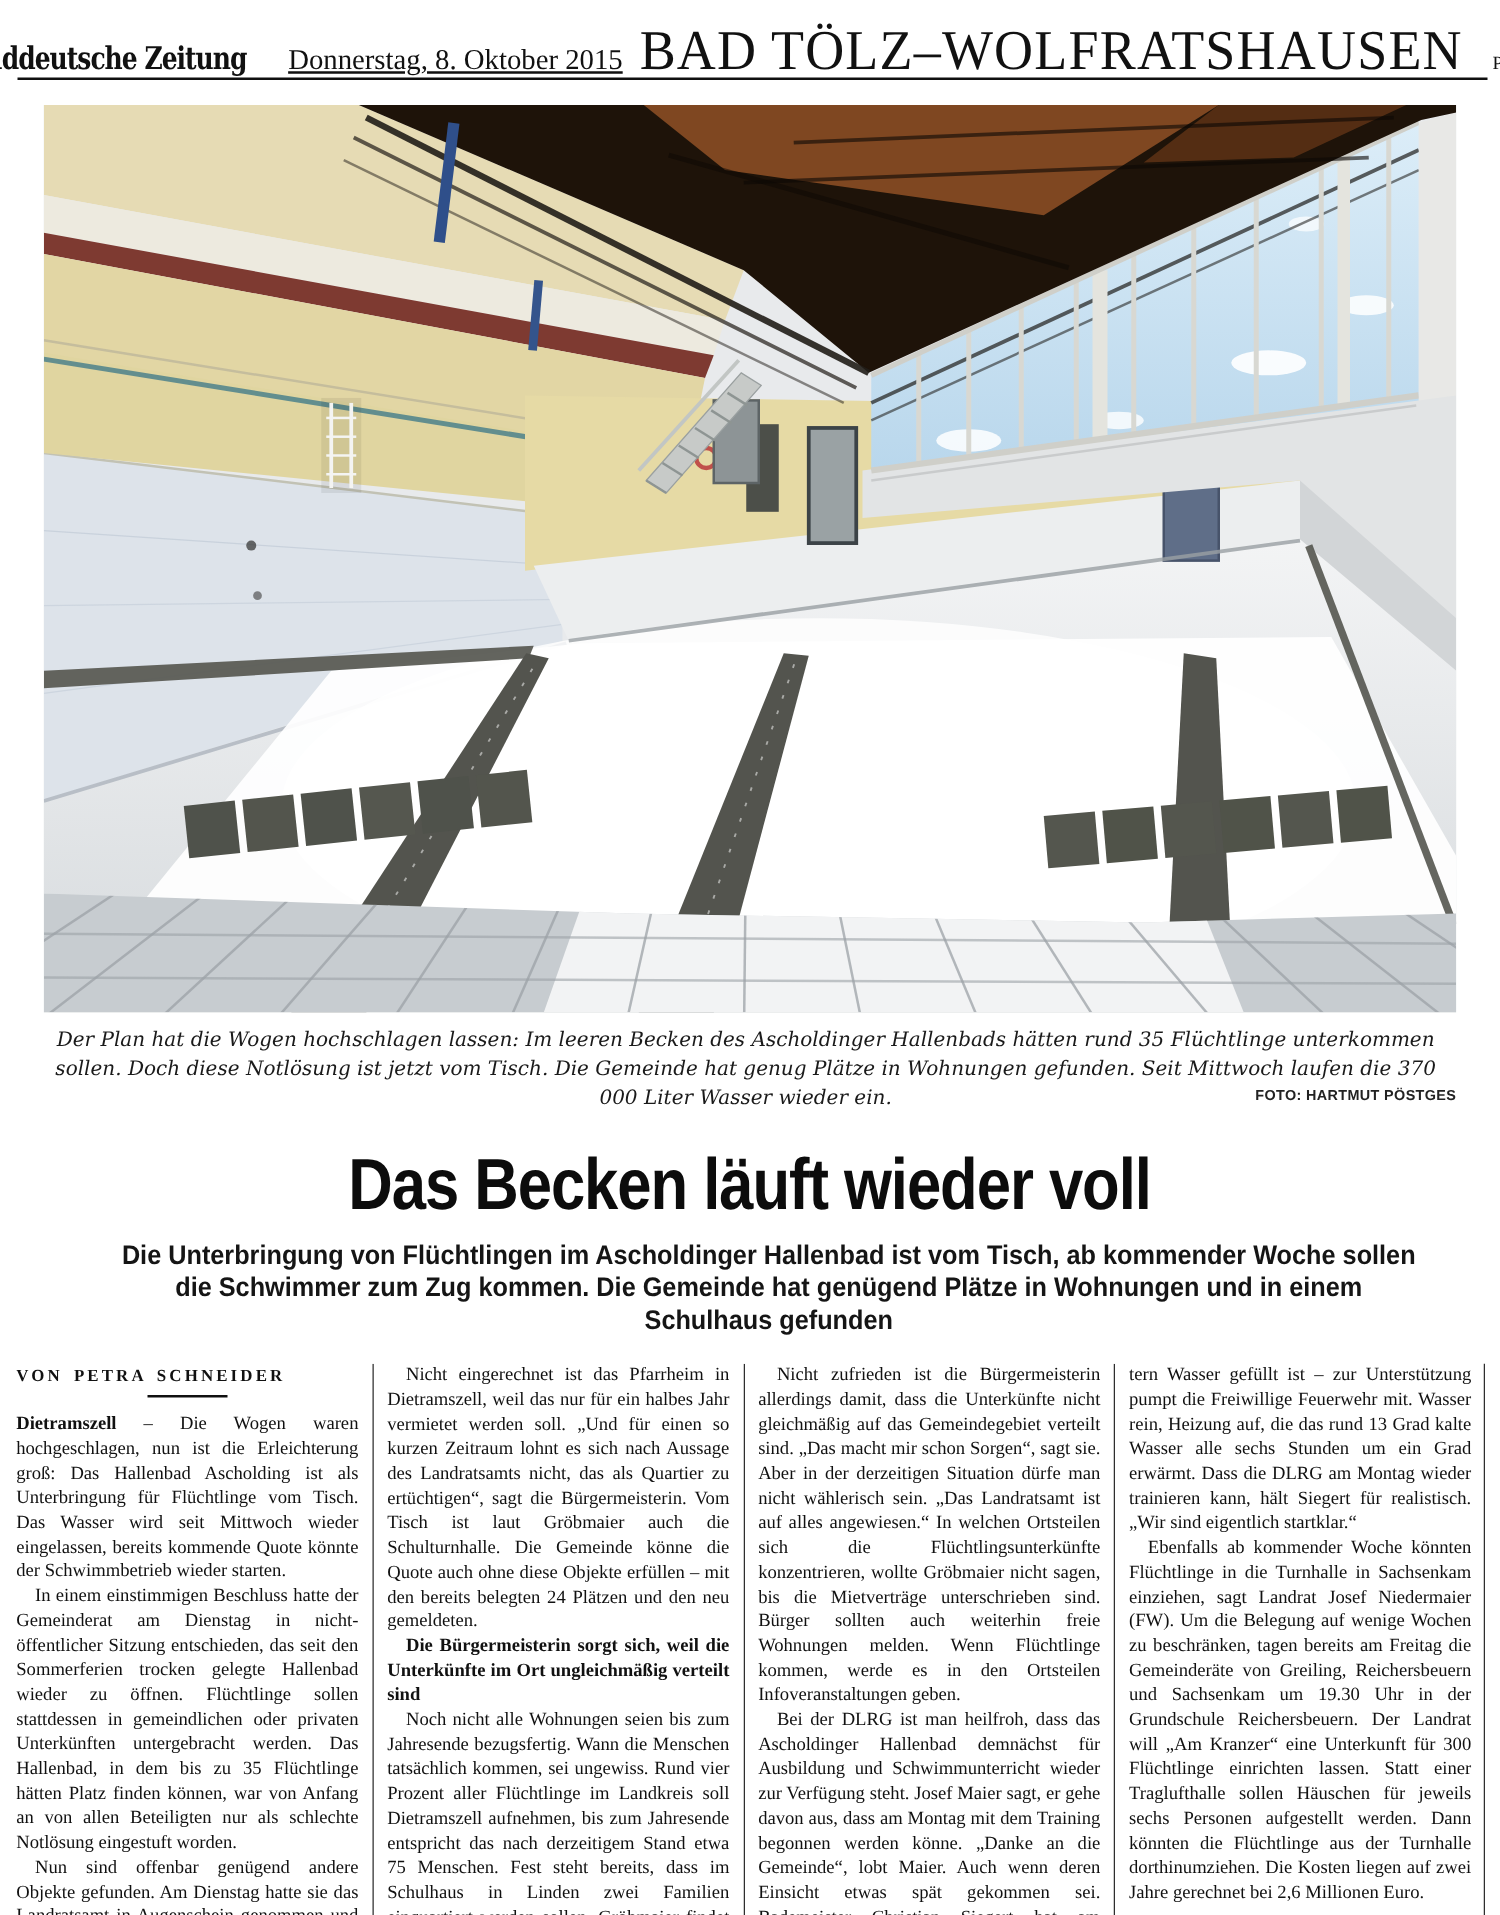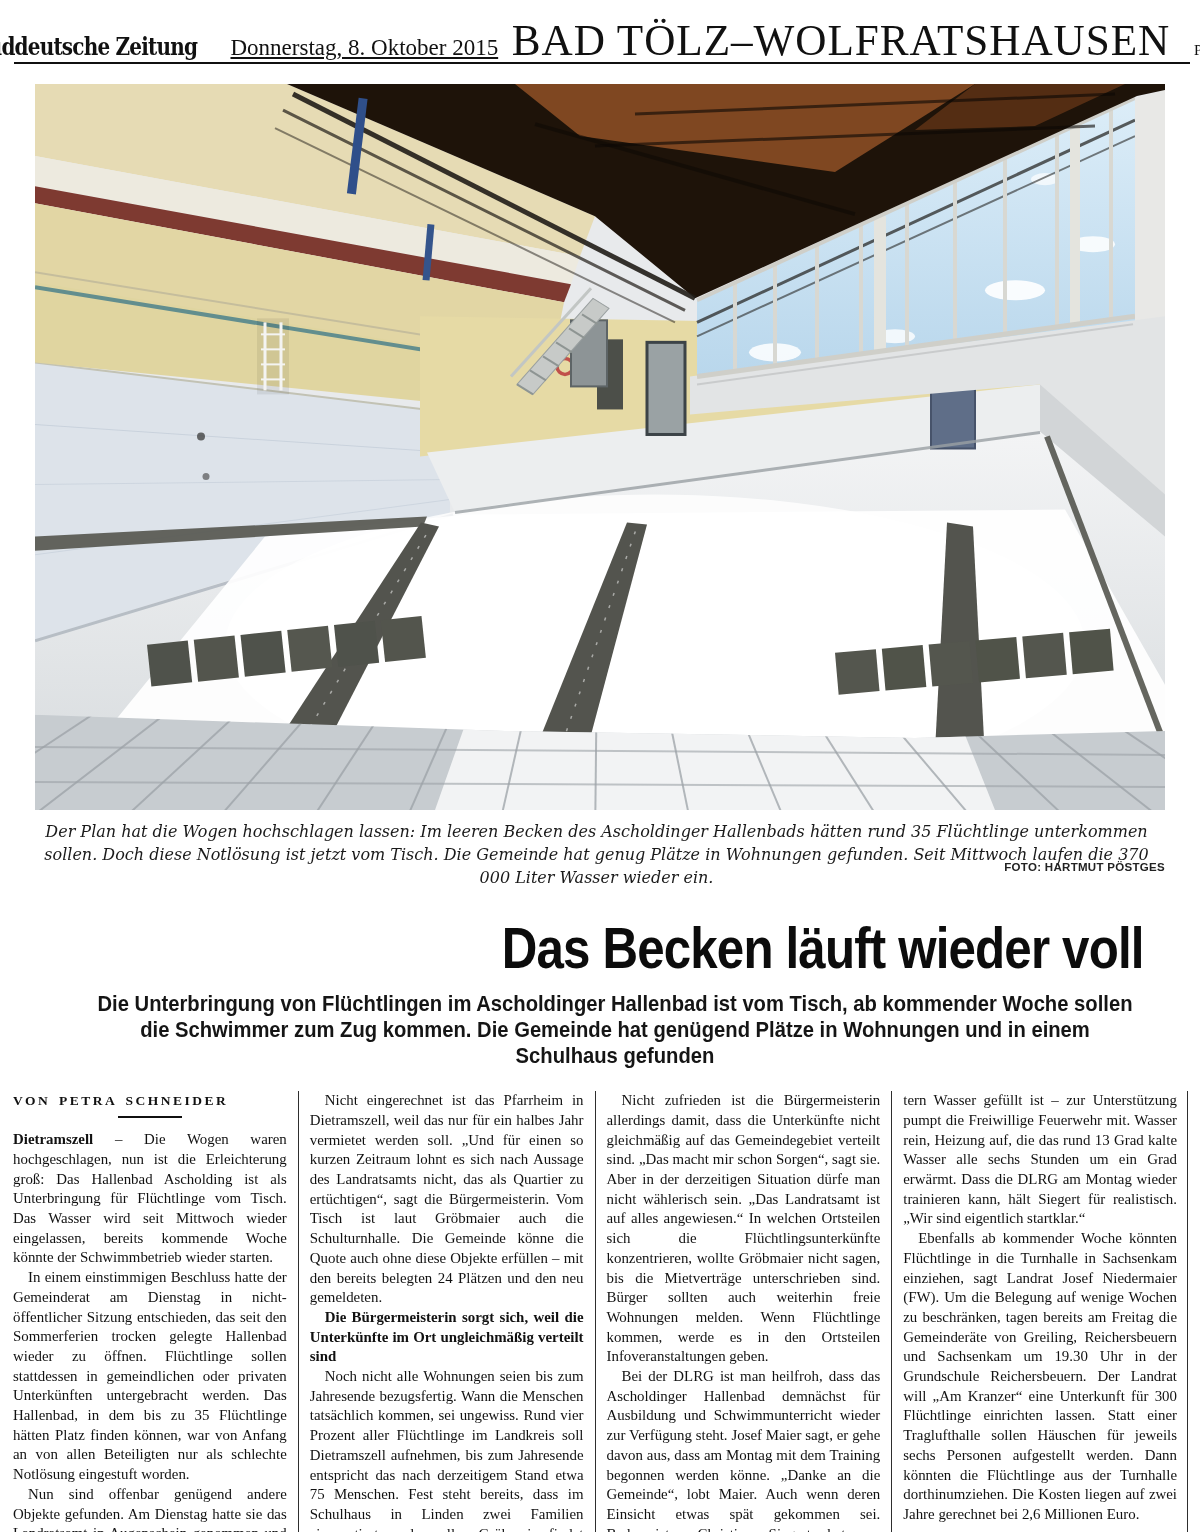--- a/index.html
+++ b/index.html
@@ -19,26 +19,26 @@
   .edition-code{font-size:15px;letter-spacing:1px;margin-left:6px;}
 
   
   .photo{width:1130px;height:726px;margin:20px 35px 0 35px;position:relative;
          background:#e8eaec;overflow:hidden;}
   .photo svg{display:block;width:100%;height:100%;}
 
   .caption{margin:10px 35px 0 38px;position:relative;font-style:italic;
            font-family:"DejaVu Serif",serif;font-size:16px;line-height:1.45;
            color:#1a1a1a;padding-right:10px;text-align:center;}
-  .credit{position:absolute;right:0;bottom:14px;font-style:normal;
+  .credit{position:absolute;right:0;bottom:4px;font-style:normal;
           font-family:"Liberation Sans",sans-serif;font-weight:bold;font-size:11.5px;
           letter-spacing:.3px;color:#222;}
 
   
-  .headline{margin-top:24px;text-align:right;}
+  .headline{margin-top:24px;text-align:center;}
   .headline h1{margin:0;font-family:"Liberation Sans",sans-serif;font-weight:bold;
                font-size:58px;letter-spacing:-1px;display:inline-block;
                transform:scaleX(.85);transform-origin:center;white-space:nowrap;color:#0c0c0c;}
   .deck{width:1080px;margin:10px auto 0;text-align:center;}
   .deck p{margin:0;font-family:"Liberation Sans",sans-serif;font-weight:bold;
           font-size:21.5px;line-height:1.22;color:#151515;display:inline-block;
           transform:scaleX(.94);transform-origin:center;width:1110px;}
 
   
   .cols{margin:22px 12px 0 13px;display:flex;height:498px;overflow:hidden;
@@ -259,21 +259,21 @@
 </div>
 <div class="deck">
   <p>Die Unterbringung von Flüchtlingen im Ascholdinger Hallenbad ist vom Tisch, ab kommender Woche sollen die Schwimmer zum Zug kommen. Die Gemeinde hat genügend Plätze in Wohnungen und in einem Schulhaus gefunden</p>
 </div>
 
 <div class="cols bodytext">
 
   <div class="col">
     <div class="byline">VON PETRA SCHNEIDER</div>
     <div class="byline-rule"></div>
-    <p class="first"><b class="lead-in">Dietramszell</b><span> – Die Wogen waren hochgeschlagen, nun ist die Erleichterung groß: Das Hallenbad Ascholding ist als Unterbringung für Flüchtlinge vom Tisch. Das Wasser wird seit Mittwoch wieder eingelassen, bereits kommende Woche könnte der Schwimmbetrieb wieder starten.</span></p>
+    <p class="first"><b class="lead-in">Dietramszell</b><span> – Die Wogen waren hochgeschlagen, nun ist die Erleichterung groß: Das Hallenbad Ascholding ist als Unterbringung für Flüchtlinge vom Tisch. Das Wasser wird seit Mittwoch wieder eingelassen, bereits kommende Quote könnte der Schwimmbetrieb wieder starten.</span></p>
     <p>In einem einstimmigen Beschluss hatte der Gemeinderat am Dienstag in nicht-öffentlicher Sitzung entschieden, das seit den Sommerferien trocken gelegte Hallenbad wieder zu öffnen. Flüchtlinge sollen stattdessen in gemeindlichen oder privaten Unterkünften untergebracht werden. Das Hallenbad, in dem bis zu 35 Flüchtlinge hätten Platz finden können, war von Anfang an von allen Beteiligten nur als schlechte Notlösung eingestuft worden.</p>
     <p>Nun sind offenbar genügend andere Objekte gefunden. Am Dienstag hatte sie das Landratsamt in Augenschein genommen und für geeignet befunden. Demnach können im Schulhaus in Linden und in einigen privaten Wohnungen insgesamt 90 Plätze bereitgestellt werden, sagte Bürgermeisterin Leni Gröbmaier (BLD). Das Penzkofer-Grundstück nahe des Hallenbads sei weiterhin eine Option für eine Unterkunft.</p>
   </div>
 
   <div class="col">
     <p>Nicht eingerechnet ist das Pfarrheim in Dietramszell, weil das nur für ein halbes Jahr vermietet werden soll. „Und für einen so kurzen Zeitraum lohnt es sich nach Aussage des Landratsamts nicht, das als Quartier zu ertüchtigen“, sagt die Bürgermeisterin. Vom Tisch ist laut Gröbmaier auch die Schulturnhalle. Die Gemeinde könne die Quote auch ohne diese Objekte erfüllen – mit den bereits belegten 24 Plätzen und den neu gemeldeten.</p>
     <p class="subhead">Die Bürgermeisterin sorgt sich, weil die Unterkünfte im Ort ungleichmäßig verteilt sind</p>
     <p>Noch nicht alle Wohnungen seien bis zum Jahresende bezugsfertig. Wann die Menschen tatsächlich kommen, sei ungewiss. Rund vier Prozent aller Flüchtlinge im Landkreis soll Dietramszell aufnehmen, bis zum Jahresende entspricht das nach derzeitigem Stand etwa 75 Menschen. Fest steht bereits, dass im Schulhaus in Linden zwei Familien einquartiert werden sollen. Gröbmaier findet das ideal,</p>
   </div>
 

